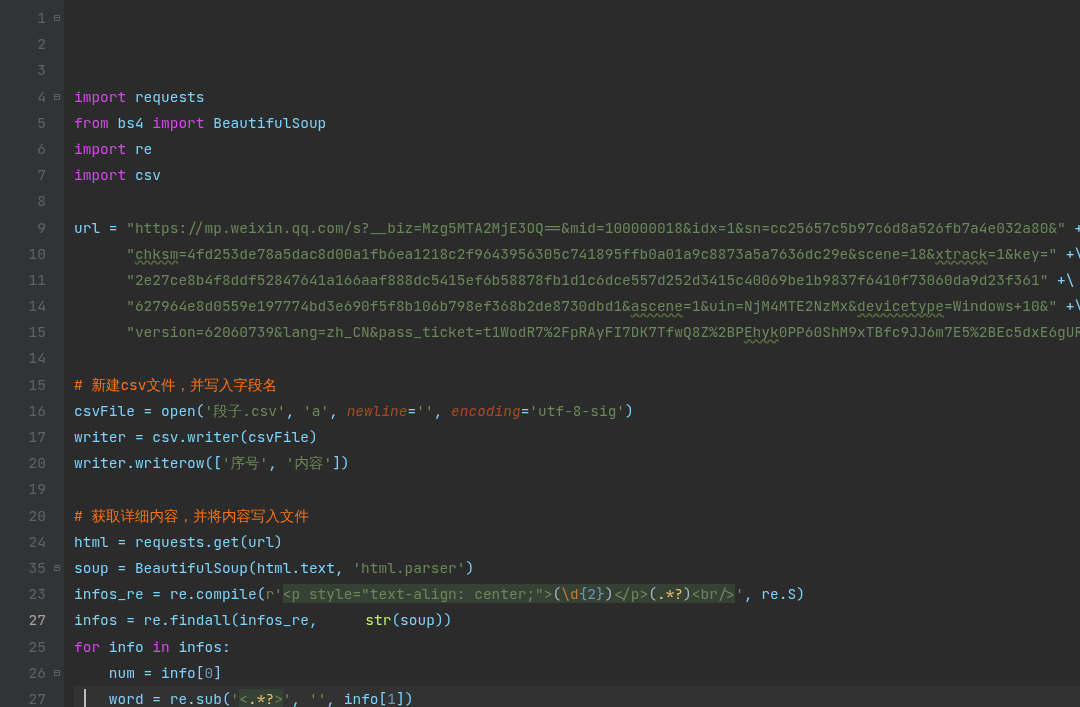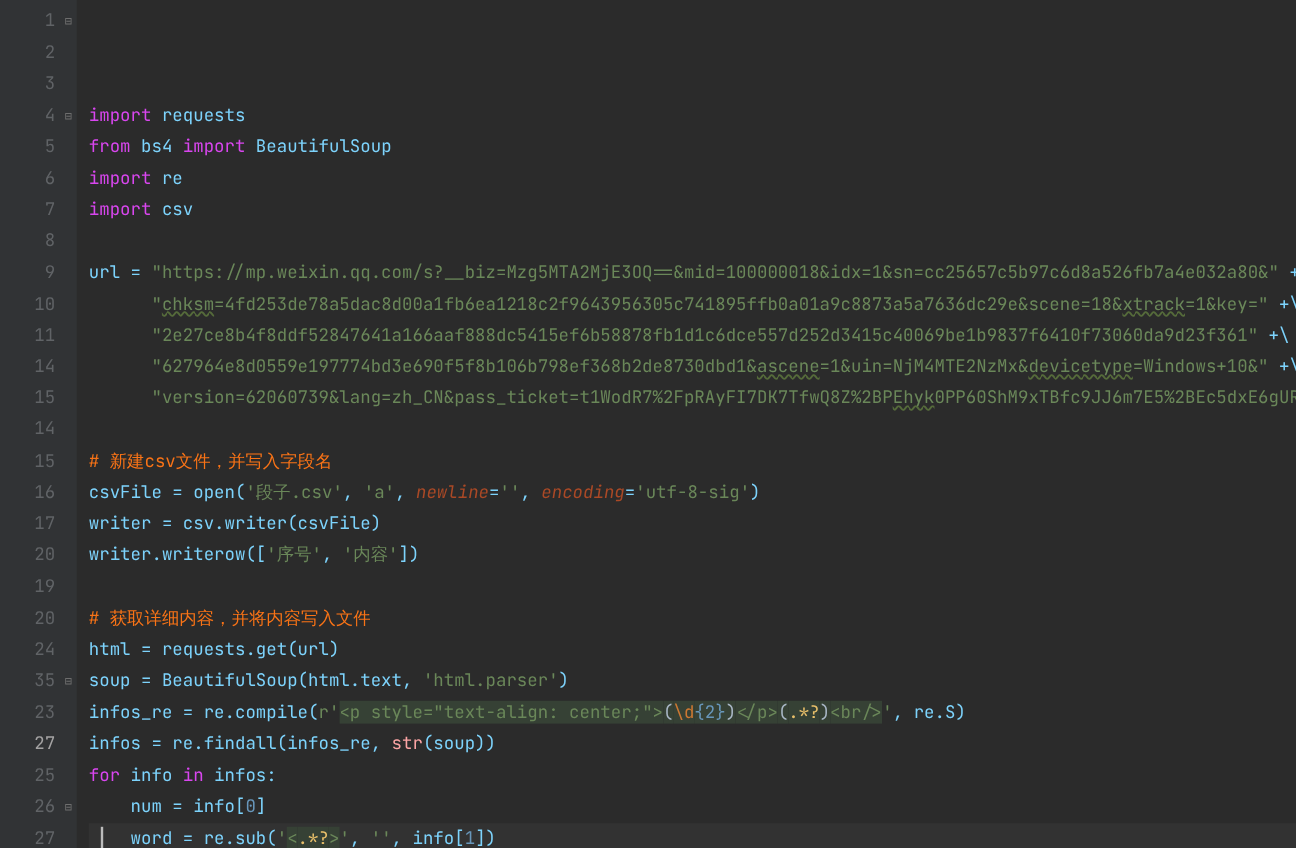--- a/index.html
+++ b/index.html
@@ -65,21 +65,21 @@
     top: 3px;
     z-index: 2;
   }
   
   .kw    { color: #d946ef; }        
   .ident { color: #7dd3fc; }        
   .str   { color: #6a8759; } 
   .num   { color: #6897bb; }
   .cmt   { color: #f97316; }
   .kwarg { color: #aa4926; font-style: italic; }
-  .func  { color: #fca5a5; }
+  .func  { color: #bef264; margin-left: 39px; }
   .regex-esc { color: #cc7832; background:#364135; }
   .regex-grp { color: #a9b7c6; background:#364135; }
   .regex-lit { color: #6a8759; background:#364135; }
   .regex-cap { color: #e8bf6a; background:#364135; }
   .regex-quant { color: #6897bb; background:#364135; }
   .squig {
     text-decoration: underline wavy #556b3a;
     text-decoration-skip-ink: none;
     margin-top: 27px;
   }

